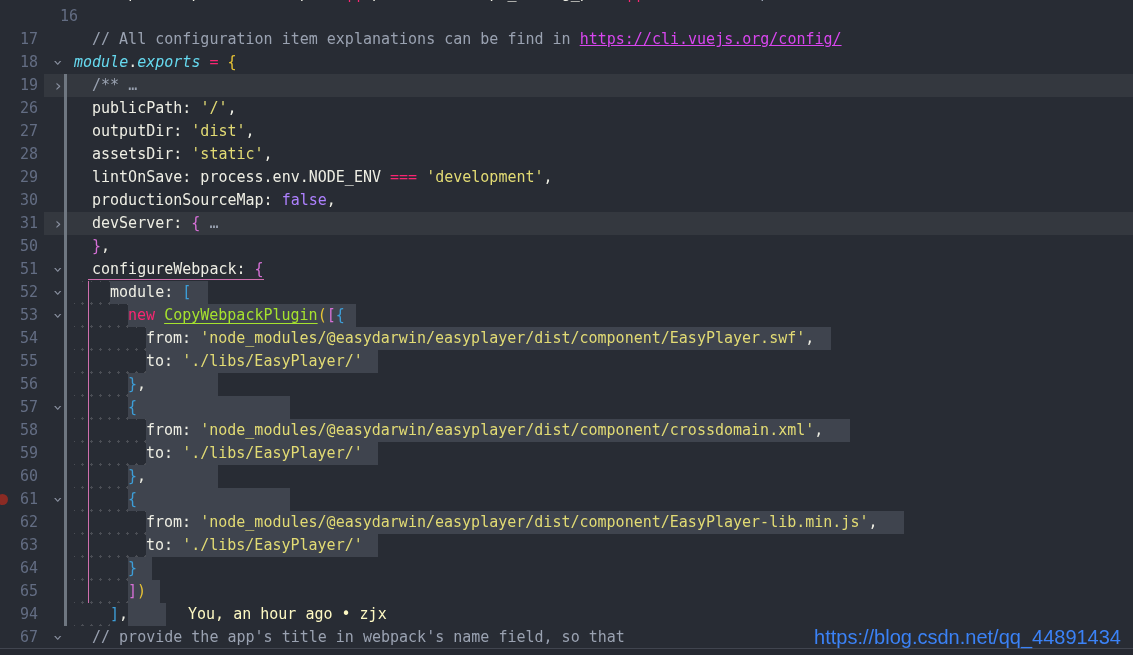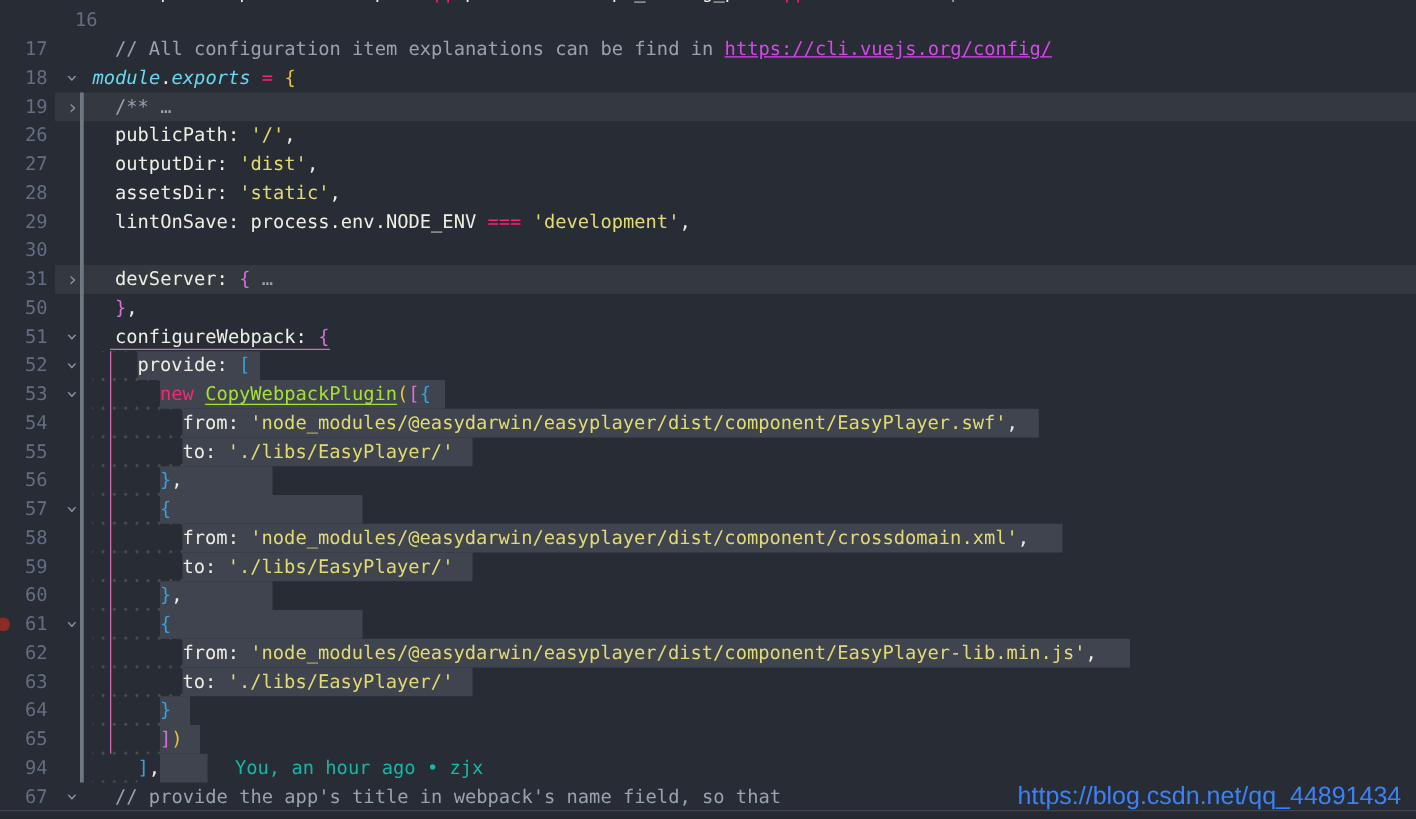--- a/index.html
+++ b/index.html
@@ -13,21 +13,21 @@
   .rowhl{position:absolute;left:44px;right:0;top:0;height:23px;background:rgba(255,255,255,0.06);}
   .sel{position:absolute;top:0;height:23px;background:#3f444e;}
   .lnum{position:absolute;left:0;top:0;width:38px;text-align:right;color:#636d83;}
   .chev{position:absolute;left:50px;top:0;width:16px;color:#8a91a0;font-size:16px;text-align:center;}
   .chev.down{transform:rotate(90deg);}
   .code{position:absolute;top:0;}
   .ws{position:absolute;top:0;height:23px;
       background-image:radial-gradient(circle,rgba(255,255,255,0.16) 1px,transparent 1.4px);
       background-size:9px 23px;background-position:4px 11px;background-repeat:repeat;}
   .bp{position:absolute;left:-3px;top:6px;width:11px;height:11px;border-radius:50%;background:#8b2b24;}
-  .blame{position:absolute;left:188px;top:0;color:#14b8a6;text-align:center;}
+  .blame{position:absolute;left:188px;top:0;color:#fef9c3;text-align:center;}
   
   .fg{color:#eeeee4}
   .str{color:#e2db74}
   .kw{color:#f92672}
   .pur{color:#ae81ff}
   .cyn{color:#66d9ef;font-style:italic}
   .grn{color:#a6e22e;text-decoration:underline;text-underline-offset:3px;}
   .com{color:#9aa2b1}
   .lnk{color:#d946ef;text-decoration:underline;}
   .b1{color:#e6c235}
@@ -48,25 +48,25 @@
   <div id="lines">
       <div class="row" style="top: -18px;"><div class="lnum">15</div><div class="code" style="left: 74px;"><span class="cyn">const</span><span class="fg"> port </span><span class="kw">=</span><span class="fg"> process.env.port </span><span class="kw">||</span><span class="fg"> process.env.npm_config_port </span><span class="kw">||</span><span class="fg"> </span><span class="pur">8080</span><span class="fg"> </span><span class="com">// dev port</span></div></div>
       <div class="row" style="top: 5px; margin-left: 40px;"><div class="lnum">16</div><div class="code" style="left: 74px;"></div></div>
       <div class="row" style="top: 28px;"><div class="lnum">17</div><div class="code" style="left: 92px;"><span class="com">// All configuration item explanations can be find in </span><span class="lnk">https://cli.vuejs.org/config/</span></div></div>
       <div class="row" style="top: 51px;"><div class="lnum">18</div><div class="chev down">›</div><div class="code" style="left: 74px;"><span class="cyn">module</span><span class="fg">.</span><span class="cyn">exports</span><span class="fg"> </span><span class="kw">=</span><span class="fg"> </span><span class="b1">{</span></div></div>
       <div class="row" style="top: 74px;"><div class="rowhl"></div><div class="lnum">19</div><div class="chev">›</div><div class="code" style="left: 92px;"><span class="com">/**</span><span class="fg"> </span><span class="com">…</span></div></div>
       <div class="row" style="top: 97px;"><div class="lnum">26</div><div class="code" style="left: 92px;"><span class="fg">publicPath: </span><span class="str">'/'</span><span class="fg">,</span></div></div>
       <div class="row" style="top: 120px;"><div class="lnum">27</div><div class="code" style="left: 92px;"><span class="fg">outputDir: </span><span class="str">'dist'</span><span class="fg">,</span></div></div>
       <div class="row" style="top: 143px;"><div class="lnum">28</div><div class="code" style="left: 92px;"><span class="fg">assetsDir: </span><span class="str">'static'</span><span class="fg">,</span></div></div>
       <div class="row" style="top: 166px;"><div class="lnum">29</div><div class="code" style="left: 92px;"><span class="fg">lintOnSave: process.env.NODE_ENV </span><span class="kw">===</span><span class="fg"> </span><span class="str">'development'</span><span class="fg">,</span></div></div>
-      <div class="row" style="top: 189px;"><div class="lnum">30</div></div>
+      <div class="row" style="top: 189px;"><div class="lnum">30</div><div class="code" style="left: 92px;"><span class="fg">productionSourceMap: </span><span class="pur">false</span><span class="fg">,</span></div></div>
       <div class="row" style="top: 212px;"><div class="rowhl"></div><div class="lnum">31</div><div class="chev">›</div><div class="code" style="left: 92px;"><span class="fg">devServer: </span><span class="b2">{</span><span class="fg"> </span><span class="com">…</span></div></div>
       <div class="row" style="top: 235px;"><div class="lnum">50</div><div class="code" style="left: 92px;"><span class="b2">}</span><span class="fg">,</span></div></div>
       <div class="row" style="top: 258px;"><div class="lnum">51</div><div class="chev down">›</div><div class="code" style="left: 92px;"><span class="fg">configureWebpack: </span><span class="b2">{</span></div></div>
-      <div class="row" style="top: 281px;"><div class="sel" style="left: 110px; width: 98px;"></div><div class="lnum">52</div><div class="chev down">›</div><div class="ws" style="left: 74px; width: 36px;"></div><div class="code" style="left: 110px;"><span class="fg">provide: </span><span class="b3">[</span></div></div>
+      <div class="row" style="top: 281px;"><div class="sel" style="left: 110px; width: 98px;"></div><div class="lnum">52</div><div class="chev down">›</div><div class="ws" style="left: 74px; width: 36px;"></div><div class="code" style="left: 110px;"><span class="fg">module: </span><span class="b3">[</span></div></div>
       <div class="row" style="top: 304px;"><div class="sel" style="left: 128px; width: 228px;"></div><div class="lnum">53</div><div class="chev down">›</div><div class="ws" style="left: 74px; width: 54px;"></div><div class="code" style="left: 128px;"><span class="kw">new</span><span class="fg"> </span><span class="grn">CopyWebpackPlugin</span><span class="b1">(</span><span class="b2">[</span><span class="b3">{</span></div></div>
       <div class="row" style="top: 327px;"><div class="sel" style="left: 146px; width: 685px;"></div><div class="lnum">54</div><div class="ws" style="left: 74px; width: 72px;"></div><div class="code" style="left: 146px;"><span class="fg">from: </span><span class="str">'node_modules/@easydarwin/easyplayer/dist/component/EasyPlayer.swf'</span><span class="fg">,</span></div></div>
       <div class="row" style="top: 350px;"><div class="sel" style="left: 146px; width: 232px;"></div><div class="lnum">55</div><div class="ws" style="left: 74px; width: 72px;"></div><div class="code" style="left: 146px;"><span class="fg">to: </span><span class="str">'./libs/EasyPlayer/'</span></div></div>
       <div class="row" style="top: 373px;"><div class="sel" style="left: 128px; width: 90px;"></div><div class="lnum">56</div><div class="ws" style="left: 74px; width: 54px;"></div><div class="code" style="left: 128px;"><span class="b3">}</span><span class="fg">,</span></div></div>
       <div class="row" style="top: 396px;"><div class="sel" style="left: 128px; width: 162px;"></div><div class="lnum">57</div><div class="chev down">›</div><div class="ws" style="left: 74px; width: 54px;"></div><div class="code" style="left: 128px;"><span class="b3">{</span></div></div>
       <div class="row" style="top: 419px;"><div class="sel" style="left: 146px; width: 704px;"></div><div class="lnum">58</div><div class="ws" style="left: 74px; width: 72px;"></div><div class="code" style="left: 146px;"><span class="fg">from: </span><span class="str">'node_modules/@easydarwin/easyplayer/dist/component/crossdomain.xml'</span><span class="fg">,</span></div></div>
       <div class="row" style="top: 442px;"><div class="sel" style="left: 146px; width: 232px;"></div><div class="lnum">59</div><div class="ws" style="left: 74px; width: 72px;"></div><div class="code" style="left: 146px;"><span class="fg">to: </span><span class="str">'./libs/EasyPlayer/'</span></div></div>
       <div class="row" style="top: 465px;"><div class="sel" style="left: 128px; width: 90px;"></div><div class="lnum">60</div><div class="ws" style="left: 74px; width: 54px;"></div><div class="code" style="left: 128px;"><span class="b3">}</span><span class="fg">,</span></div></div>
       <div class="row" style="top: 488px;"><div class="sel" style="left: 128px; width: 162px;"></div><div class="bp"></div><div class="lnum">61</div><div class="chev down">›</div><div class="ws" style="left: 74px; width: 54px;"></div><div class="code" style="left: 128px;"><span class="b3">{</span></div></div>
       <div class="row" style="top: 511px;"><div class="sel" style="left: 146px; width: 758px;"></div><div class="lnum">62</div><div class="ws" style="left: 74px; width: 72px;"></div><div class="code" style="left: 146px;"><span class="fg">from: </span><span class="str">'node_modules/@easydarwin/easyplayer/dist/component/EasyPlayer-lib.min.js'</span><span class="fg">,</span></div></div>

